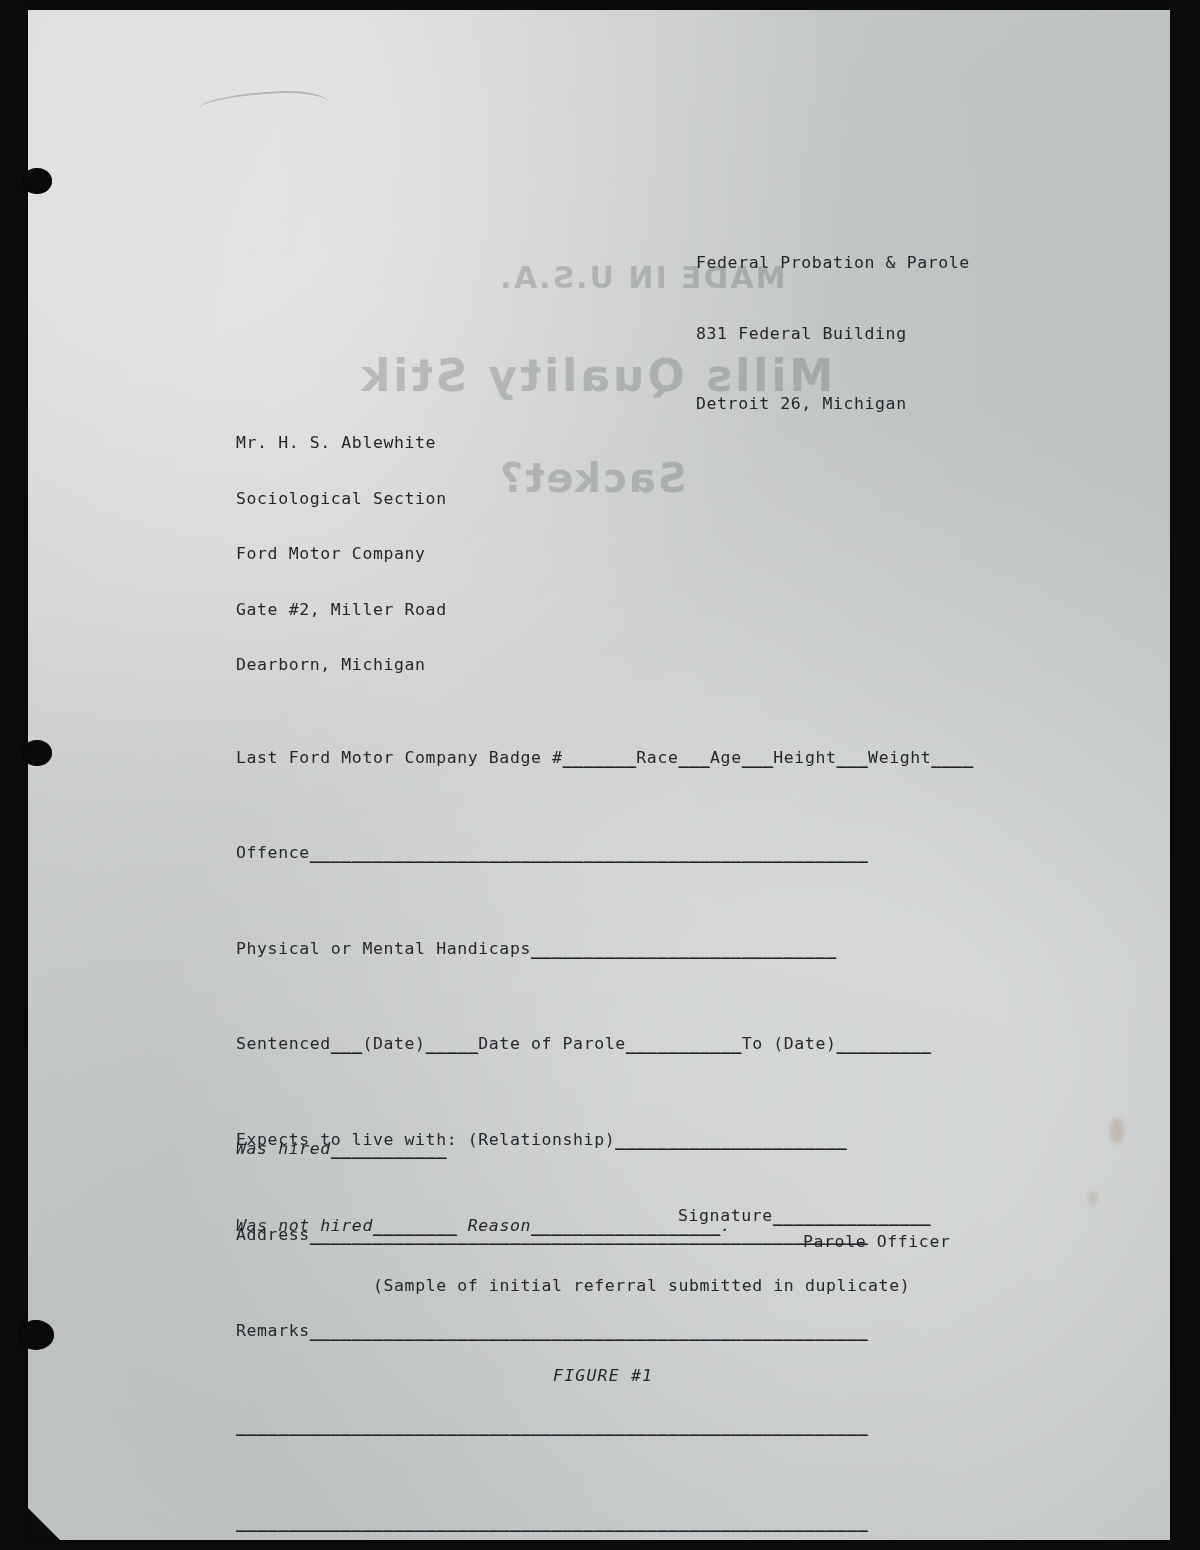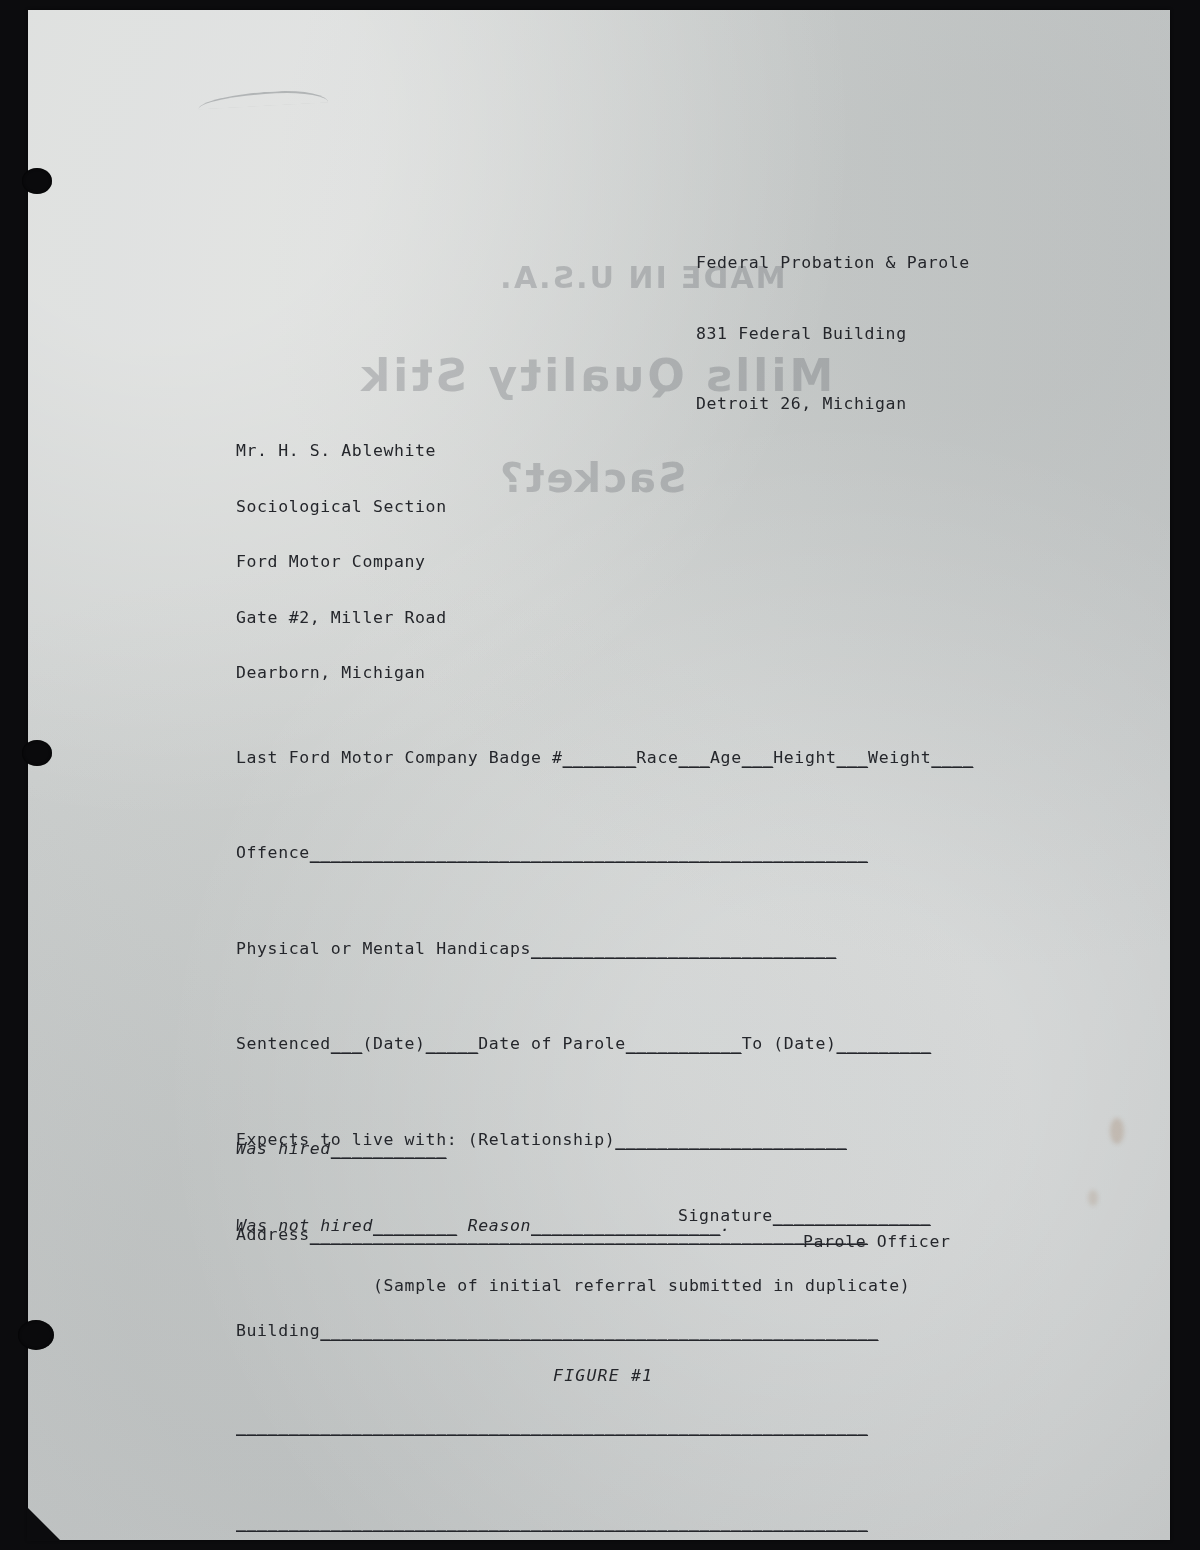--- a/index.html
+++ b/index.html
@@ -105,21 +105,21 @@
     line-height: 1.0;
     pointer-events: none;
   }
   .typed * { pointer-events: auto; }
 
   .blk { position: absolute; white-space: pre; }
 
   .letterhead { left: 668px; top: 212px; }
   .letterhead div { margin-bottom: 21px; }
 
-  .addressee { left: 208px; top: 400px; }
+  .addressee { left: 208px; top: 392px; }
   .addressee div { margin-bottom: 6px; }
 
   .re-block { left: 610px; top: 558px; }
   .re-block div { margin-bottom: 7px; }
 
   .form { left: 208px; top: 690px; width: 830px; }
   .frow {
     position: relative;
     white-space: pre;
     margin-bottom: 0;
@@ -183,21 +183,21 @@
         <div class="frow"><span>Offence</span><span class="u">_____________________________________________________</span></div>
 
         <div class="frow"><span>Physical or Mental Handicaps</span><span class="u">_____________________________</span></div>
 
         <div class="frow"><span>Sentenced</span><span class="u">___</span><span>(Date)</span><span class="u">_____</span><span>Date of Parole</span><span class="u">___________</span><span>To (Date)</span><span class="u">_________</span></div>
 
         <div class="frow"><span>Expects to live with: (Relationship)</span><span class="u">______________________</span></div>
 
         <div class="frow"><span>Address</span><span class="u">_____________________________________________________</span></div>
 
-        <div class="frow"><span>Building</span><span class="u">_____________________________________________________</span></div>
+        <div class="frow"><span>Remarks</span><span class="u">_____________________________________________________</span></div>
 
         <div class="frow"><span class="u">____________________________________________________________</span></div>
 
         <div class="frow"><span class="u">____________________________________________________________</span></div>
 
       </div>
 
       <div class="blk hired-block">
         <div class="frow"><span>Was hired</span><span class="u">___________</span></div>
         <div class="frow"><span>Was not hired</span><span class="u">________</span> <span>Reason</span><span class="u">__________________</span><span>.</span></div>

